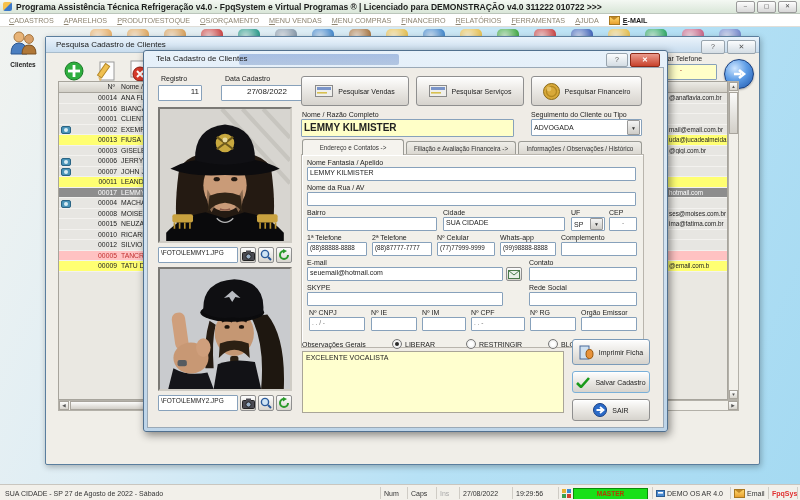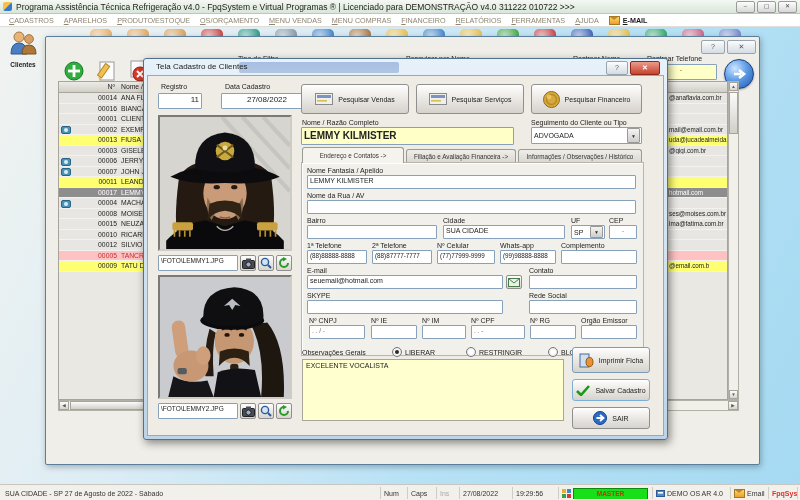--- a/index.html
+++ b/index.html
@@ -4,21 +4,21 @@
 <style>
   html,body{margin:0;padding:0;background:#444;}
   .screen{position:relative;width:800px;height:500px;overflow:hidden;
     font-family:"Liberation Sans",sans-serif;background:#cfe6f2;cursor:default;}
   
   .app-titlebar{position:absolute;left:0;top:0;width:800px;height:14px;z-index:4;
     background:linear-gradient(#f4f8f3,#d9e6d8);border-bottom:1px solid #bcc6bc;
     display:flex;align-items:center;gap:4px;padding-left:3px;box-sizing:border-box;}
   .app-icon{width:9px;height:9px;border-radius:2px;
     background:linear-gradient(135deg,#f7c24a 49%,#3a78c8 51%);flex:0 0 auto;}
-  .app-title{font-size:8.5px;font-weight:normal;color:#1c1c1c;white-space:nowrap;}
+  .app-title{font-size:8.5px;font-weight:bold;color:#1c1c1c;white-space:nowrap;}
   .winbtns{margin-left:auto;display:flex;gap:2px;padding-right:3px;}
   .winbtn{width:17px;height:10px;border:1px solid #9a9a9a;border-radius:2px;
     background:linear-gradient(#fdfdfd,#d8d8d8);font-size:6px;line-height:9px;
     text-align:center;color:#444;}
   .menubar{position:absolute;left:0;top:14px;width:800px;height:13px;z-index:4;
     background:#ffffff;border-bottom:1px solid #e0ded8;display:flex;align-items:center;
     padding-left:4px;box-sizing:border-box;}
   .menu-item{font-size:7.2px;color:#8d8471;padding:0 5px;white-space:nowrap;}
   .menu-item u{text-decoration:underline;}
   .menu-item.email-item{color:#1a1a1a;font-weight:bold;display:flex;align-items:center;gap:3px;}
@@ -91,21 +91,21 @@
   .hscroll{position:absolute;left:12px;top:363px;width:681px;height:11px;background:#f2f0ea;
     border:1px solid #b3b0a8;box-sizing:border-box;}
   .sbtn{position:absolute;background:linear-gradient(#fdfdfc,#d8d5ce);border:1px solid #a8a49c;
     font-size:4.5px;color:#555;display:flex;align-items:center;justify-content:center;box-sizing:border-box;}
   .sthumb{position:absolute;background:linear-gradient(#fbfbfa,#d2cfc8);border:1px solid #a8a49c;box-sizing:border-box;}
   .search-btn{position:absolute;width:28px;height:28px;border-radius:50%;
     background:radial-gradient(circle at 35% 30%,#cfe6ff 0%,#5e9de6 45%,#1d55ab 100%);
     border:1px solid #1a3f7e;box-shadow:0 1px 2px rgba(0,0,0,.3);
     display:flex;align-items:center;justify-content:center;}
   
-  .dialog{position:absolute;left:143px;top:58px;width:525px;height:382px;z-index:50;
+  .dialog{position:absolute;left:143px;top:50px;width:525px;height:382px;z-index:50;
     background:linear-gradient(#e7f1fa,#bdd4e8);border:1px solid #51708e;border-radius:3px;
     box-shadow:2px 3px 9px rgba(0,0,0,.45);box-sizing:border-box;}
   .dlg-body{position:absolute;left:3px;top:16px;right:3px;bottom:3px;background:#efece6;
     border:1px solid #9aa9b7;}
   .dlg-title{position:absolute;left:12px;top:3px;font-size:8px;color:#1a1a1a;}
   .smudge{position:absolute;left:95px;top:3px;width:160px;height:11px;border-radius:2px;
     background:linear-gradient(rgba(90,130,200,.45),rgba(60,100,170,.3));}
   .photo-frame{position:absolute;border:2px inset #cfccc5;background:#d8d6d1;box-sizing:border-box;}
   .mini-btn{position:absolute;width:16px;height:16px;background:linear-gradient(#fdfdfd,#d8d5ce);
     border:1px solid #8f8f8f;border-radius:2px;display:flex;align-items:center;justify-content:center;box-sizing:border-box;}
@@ -183,20 +183,23 @@
         <circle cx="11" cy="7" r="5" fill="#e8b478" stroke="#a87840"></circle>
         <path d="M3 24 Q3 13 11 13 Q19 13 19 24 Z" fill="#4a7ec0" stroke="#2a5690"></path>
         <circle cx="21" cy="9" r="4.4" fill="#d8a068" stroke="#a87840"></circle>
         <path d="M14 24 Q14 15 21 15 Q28 15 28 24 Z" fill="#b07838" stroke="#7a5020"></path>
       </svg>
       <div class="shortcut-label">Clientes</div>
     </div>
   </div>
 
   <div class="main-window">
+    <div class="win-titlebar">
+      <span class="win-title">Pesquisa Cadastro de Clientes</span>
+    </div>
     <span class="capbtn" style="left:655px;width:22px;">?</span>
     <span class="capbtn" style="left:681px;width:27px;">✕</span>
 
     <div class="tool-ico" style="left:15px;top:22px;">
       <svg width="20" height="20" viewBox="0 0 20 20">
         <circle cx="10" cy="10" r="9" fill="#2fae3f" stroke="#187a26"></circle>
         <rect x="8.6" y="4" width="2.8" height="12" fill="#fff"></rect>
           <rect x="4" y="8.6" width="12" height="2.8" fill="#fff"></rect>
       </svg>
     </div>

